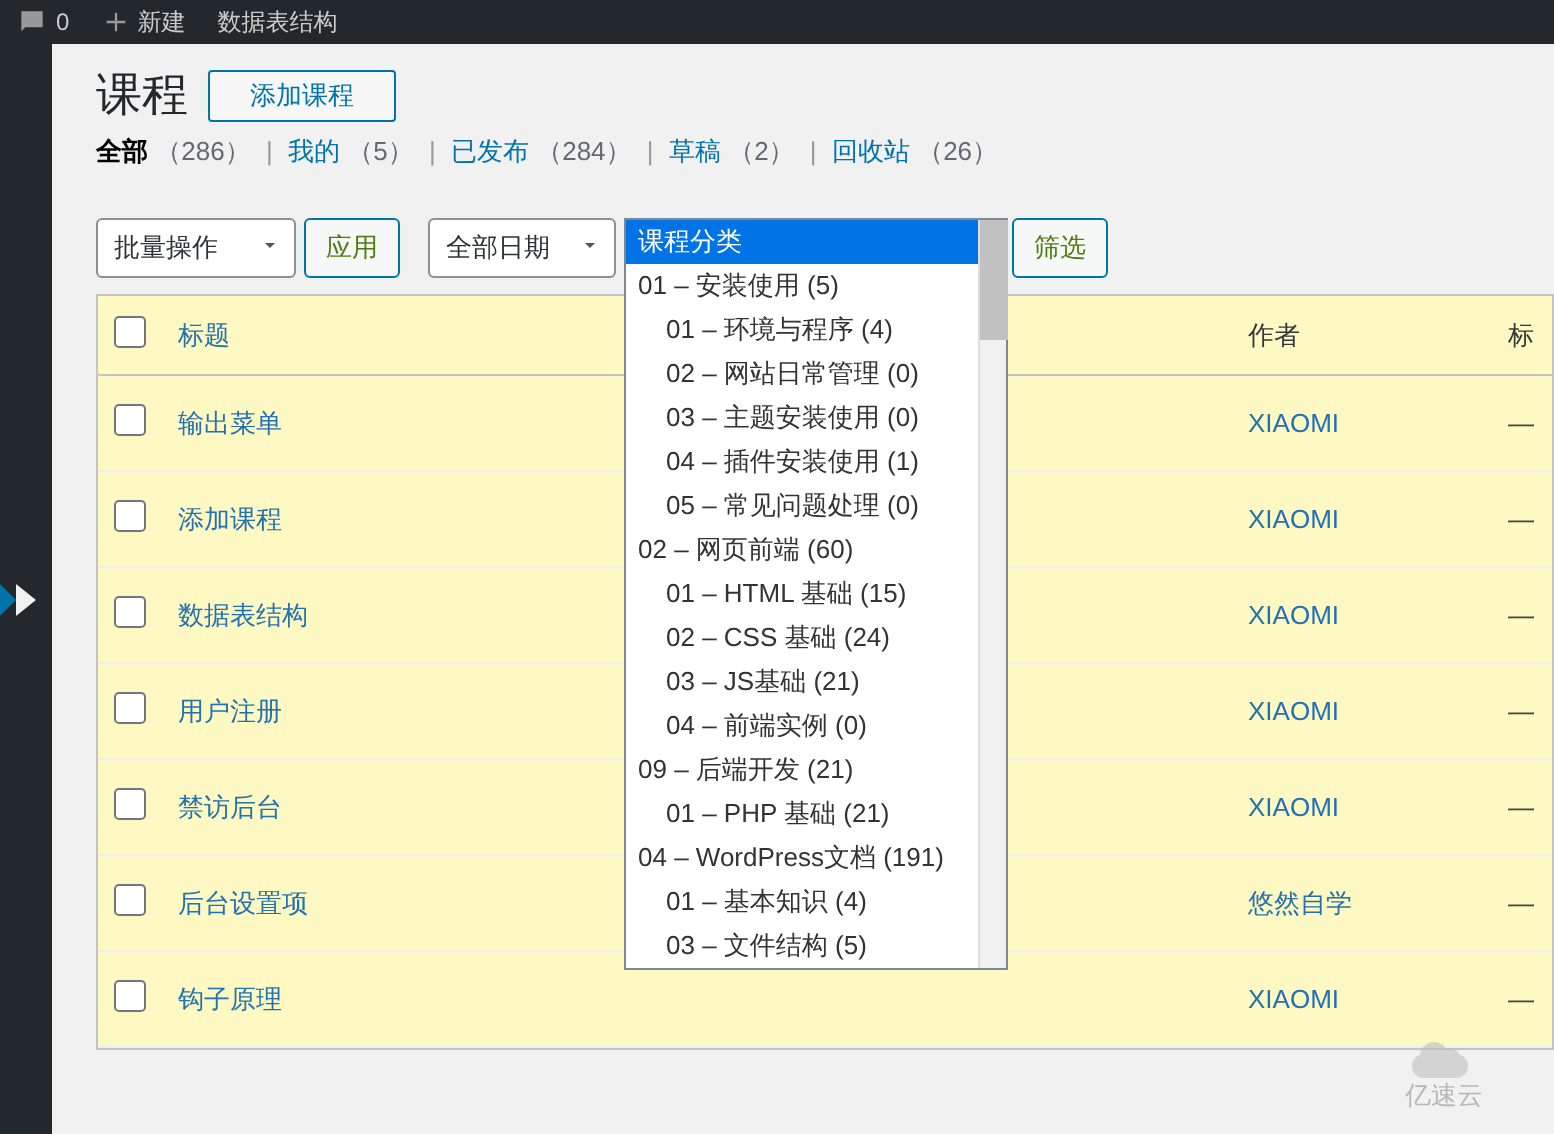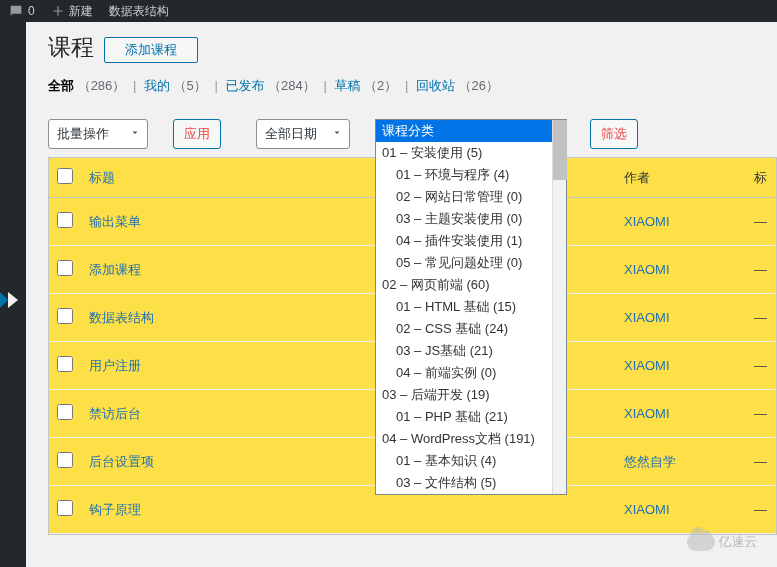--- a/index.html
+++ b/index.html
@@ -8,57 +8,57 @@
   .admin-bar { background: #23282d; color: #ccc; height: 22px; display: flex; align-items: center; padding: 0 8px; font-size: 12px; }
   .admin-bar-item { display: flex; align-items: center; margin-right: 16px; color: #ccc; }
   .admin-bar-item svg { fill: #999; margin-right: 4px; }
   
   .sidebar-stub { position: absolute; left: 0; top: 22px; bottom: 0; width: 26px; background: #23282d; }
   .sidebar-pointer { position: absolute; left: 0; top: 292px; width: 0; height: 0; border-top: 8px solid transparent; border-bottom: 8px solid transparent; border-left: 8px solid #0073aa; }
   .sidebar-pointer2 { position: absolute; left: 8px; top: 292px; width: 0; height: 0; border-top: 8px solid transparent; border-bottom: 8px solid transparent; border-left: 10px solid #f1f1f1; z-index:2;}
   
   .main { margin-left: 26px; padding: 10px 0 0 22px; background: #f1f1f1; }
   
-  .page-title-row { display: flex; align-items: flex-end; margin-bottom: 14px; }
+  .page-title-row { display: flex; align-items: center; margin-bottom: 4px; }
   h1.page-title { font-size: 23px; font-weight: 400; color: #23282d; margin-right: 10px; }
   .add-new { border: 1px solid #0073aa; color: #0073aa; background: #f7f7f7; padding: 3px 20px; font-size: 13px; border-radius: 2px; cursor: pointer; }
   
   .subsubsub { font-size: 13px; color: #646970; margin-bottom: 24px; }
   .subsubsub a { color: #0073aa; text-decoration: none; }
   .subsubsub .current { color: #000; font-weight: 600; }
   .subsubsub .count { color: #646970; }
   .subsubsub .sep { margin: 0 4px; color: #999; }
   
-  .tablenav { display: flex; gap: 25px; align-items: center; margin-bottom: 8px; }
+  .tablenav { display: flex; gap: 4px; align-items: center; margin-bottom: 8px; }
   .select-box { border: 1px solid #8c8f94; background: #fff; height: 30px; padding: 0 24px 0 8px; font-size: 13px; color: #2c3338; border-radius: 3px; position: relative; display:flex; align-items:center; }
   .select-box .chev { position: absolute; right: 6px; top: 50%; transform: translateY(-50%); }
-  .button { border: 1px solid #0073aa; color: #ef4444; background: #f6f7f7; padding: 0 10px; height: 30px; font-size: 13px; border-radius: 3px; cursor: pointer; display:flex; align-items:center; }
+  .button { border: 1px solid #0073aa; color: #4d7c0f; background: #f6f7f7; padding: 0 10px; height: 30px; font-size: 13px; border-radius: 3px; cursor: pointer; display:flex; align-items:center; }
   
   .cat-wrap { position: relative; }
   .cat-select { width: 190px; }
   .dropdown-panel { position: absolute; top: 0; left: 0; width: 192px; background: #fff; border: 1px solid #7e8993; z-index: 50; display:flex; }
   .dropdown-list { flex:1; max-height: 400px; overflow-y: auto; }
   .dd-item { padding: 2px 6px; font-size: 13px; color: #333; cursor: pointer; white-space: nowrap; }
   .dd-item.selected { background: #0073e6; color: #fff; }
   .dd-item.indent1 { padding-left: 20px; }
   .dd-scrollbar { width: 14px; background: #f1f1f1; border-left: 1px solid #ddd; position: relative; }
   .dd-thumb { background: #c1c1c1; width: 14px; height: 60px; position: absolute; top: 0; }
   
-  table.posts { width: 100%; border-spacing: 0; background: #fde047; border: 1px solid #c3c4c7; }
+  table.posts { width: 100%; border-spacing: 0; background: #fef9c3; border: 1px solid #c3c4c7; }
   table.posts th { text-align: left; font-weight: 400; font-size: 13px; color: #2271b1; padding: 10px 8px; border-bottom: 1px solid #c3c4c7; }
   table.posts th.cb { width: 30px; }
   table.posts th.author { color: #32373c; }
   table.posts th.cat { color: #32373c; }
   table.posts td { padding: 14px 8px; border-bottom: 1px solid #eee; vertical-align: middle; font-size: 13px; }
   table.posts td a { color: #2271b1; text-decoration: none; }
   .row-title { color: #2271b1; font-weight: 400; }
   input[type=checkbox] { width: 16px; height: 16px; border: 1px solid #8c8f94; border-radius: 3px; }
   .chev svg { width: 12px; height: 12px; }
   
-  .watermark { position: absolute; right: 10px; bottom: 10px; width: 90px; height: 30px; display: flex; align-items: center; justify-content: center; opacity: 0.55; }
+  .watermark { position: absolute; right: 10px; bottom: 10px; width: 90px; height: 30px; display: flex; align-items: center; justify-content: center; opacity: 0.55; flex-direction: column; }
   .watermark .cloud { width: 28px; height: 18px; background: #bbb; border-radius: 10px; position: relative; margin-right:4px; }
   .watermark .cloud::before { content:''; position:absolute; width:14px; height:14px; background:#bbb; border-radius:50%; top:-6px; left:4px; }
   .watermark .cloud::after { content:''; position:absolute; width:10px; height:10px; background:#bbb; border-radius:50%; top:-3px; left:14px; }
   .watermark span { color: #888; font-size: 13px; }
 </style>
 </head>
 <body>
 
 <div class="admin-bar">
   <div class="admin-bar-item">
@@ -131,21 +131,21 @@
             <div class="dd-item indent1">01 – 环境与程序  (4)</div>
             <div class="dd-item indent1">02 – 网站日常管理  (0)</div>
             <div class="dd-item indent1">03 – 主题安装使用  (0)</div>
             <div class="dd-item indent1">04 – 插件安装使用  (1)</div>
             <div class="dd-item indent1">05 – 常见问题处理  (0)</div>
             <div class="dd-item">02 – 网页前端  (60)</div>
             <div class="dd-item indent1">01 – HTML 基础  (15)</div>
             <div class="dd-item indent1">02 – CSS 基础  (24)</div>
             <div class="dd-item indent1">03 – JS基础  (21)</div>
             <div class="dd-item indent1">04 – 前端实例  (0)</div>
-            <div class="dd-item">03 – 后端开发  (19)</div>
+            <div class="dd-item">09 – 后端开发  (21)</div>
             <div class="dd-item indent1">01 – PHP 基础  (21)</div>
             <div class="dd-item">04 – WordPress文档  (191)</div>
             <div class="dd-item indent1">01 – 基本知识  (4)</div>
             <div class="dd-item indent1">03 – 文件结构  (5)</div>
           </div>
         <div class="dd-scrollbar">
             <div class="dd-thumb"></div>
           </div>
       </div>
     </div>

